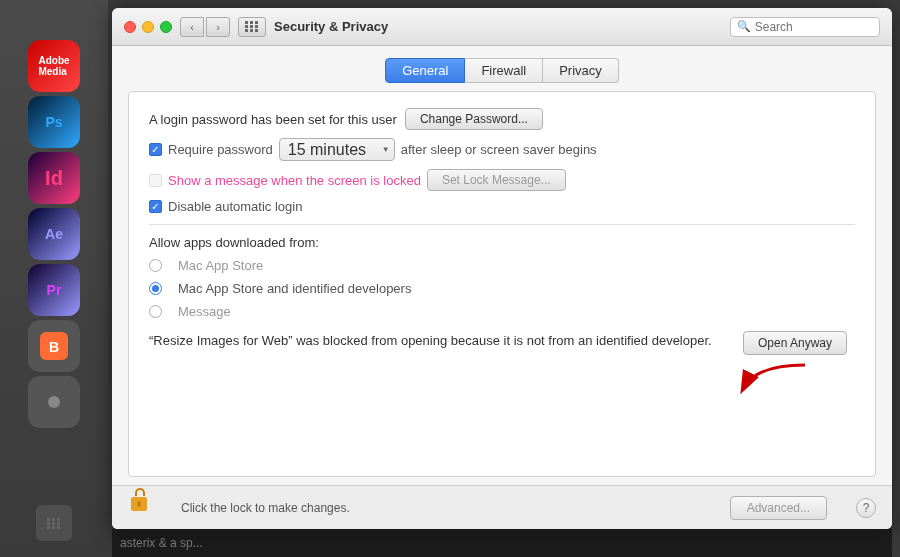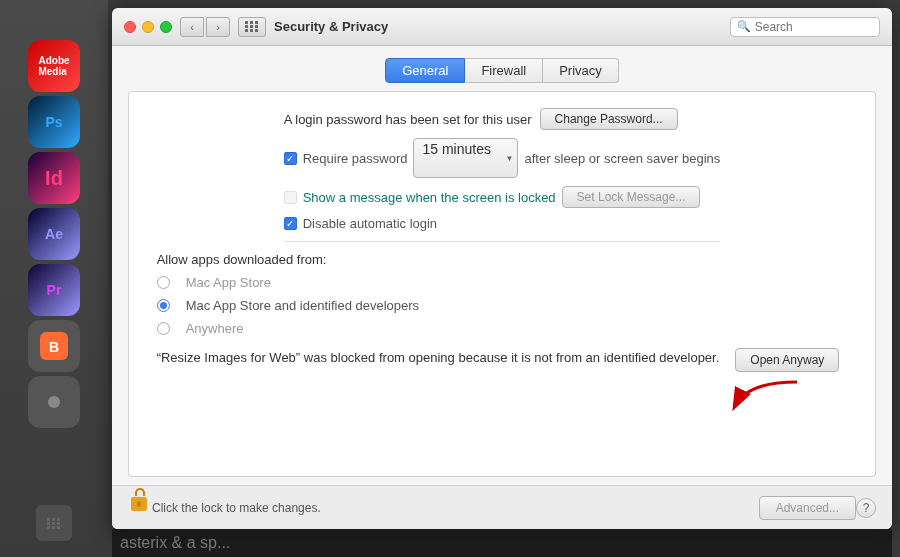--- a/index.html
+++ b/index.html
@@ -211,21 +211,20 @@
       flex: 1;
       background: white;
       margin: 0 16px 8px;
       border: 1px solid #d0d0d0;
       border-radius: 4px;
       padding: 16px 20px;
       display: flex;
       flex-direction: column;
       gap: 10px;
       overflow: hidden;
-      align-items: center;
     }
 
     .section {
       display: flex;
       flex-direction: column;
       gap: 8px;
     }
 
     .row {
       display: flex;
@@ -273,25 +272,25 @@
     }
     .checkbox.disabled {
       background: #f0f0f0;
       border-color: #ccc;
       opacity: 0.6;
     }
     .checkbox-label {
       font-size: 13px;
       color: #555;
     }
-    .checkbox-label.disabled { color: #0f766e; }
+    .checkbox-label.disabled { color: #ec4899; }
 
     .select-dropdown {
-      padding: 2px 20px 20px 8px;
-      font-size: 14px;
+      padding: 2px 20px 2px 8px;
+      font-size: 16px;
       border: 1px solid #b0b0b0;
       border-radius: 4px;
       background: linear-gradient(to bottom, #f8f8f8, #e8e8e8);
       color: #333;
       appearance: none;
       -webkit-appearance: none;
       cursor: pointer;
       position: relative;
     }
     .select-wrapper {
@@ -375,21 +374,21 @@
     }
 
     
     .bottom-bar {
       height: 44px;
       background: #ececec;
       border-top: 1px solid #d0d0d0;
       display: flex;
       align-items: center;
       padding: 0 16px;
-      gap: 0;
+      gap: 29px;
       flex-shrink: 0;
     }
     .lock-icon {
       width: 24px;
       height: 24px;
       display: flex;
       align-items: center;
       justify-content: center;
     }
     .lock-body {
@@ -575,21 +574,21 @@
             <div class="radio-row">
               <div class="radio"></div>
               <span class="radio-label disabled">Mac App Store</span>
             </div>
             <div class="radio-row">
               <div class="radio selected"></div>
               <span class="radio-label">Mac App Store and identified developers</span>
             </div>
             <div class="radio-row">
               <div class="radio"></div>
-              <span class="radio-label disabled">Anywhere</span>
+              <span class="radio-label disabled">Message</span>
             </div>
 
             <div style="display:flex; align-items:flex-start; gap:8px; margin-top:4px;">
               <div style="flex:1;">
                 <span class="blocked-text">“Resize Images for Web” was blocked from opening because it is not from an identified developer.</span>
               </div>
               <div style="display:flex; flex-direction:column; align-items:center; gap:4px;">
                 <button class="open-anyway-btn">Open Anyway</button>
 
                 <div style="margin-top:2px; margin-right:40px;">
@@ -619,17 +618,17 @@
           </div>
           <span class="lock-text">Click the lock to make changes.</span>
           <button class="advanced-btn">Advanced...</button>
           <div class="help-btn">?</div>
         </div>
 
       </div>
     </div>
 
     <div style="height:28px; background:rgba(20,20,20,0.8); display:flex; align-items:center; padding:0 8px; margin-top:0;">
-      <span style="color:#777; font-size:16px;">asterix &amp; a sp...</span>
+      <span style="color:#777; font-size:12px;">asterix &amp; a sp...</span>
     </div>
   </div>
 
 </div>
 
 </body></html>

